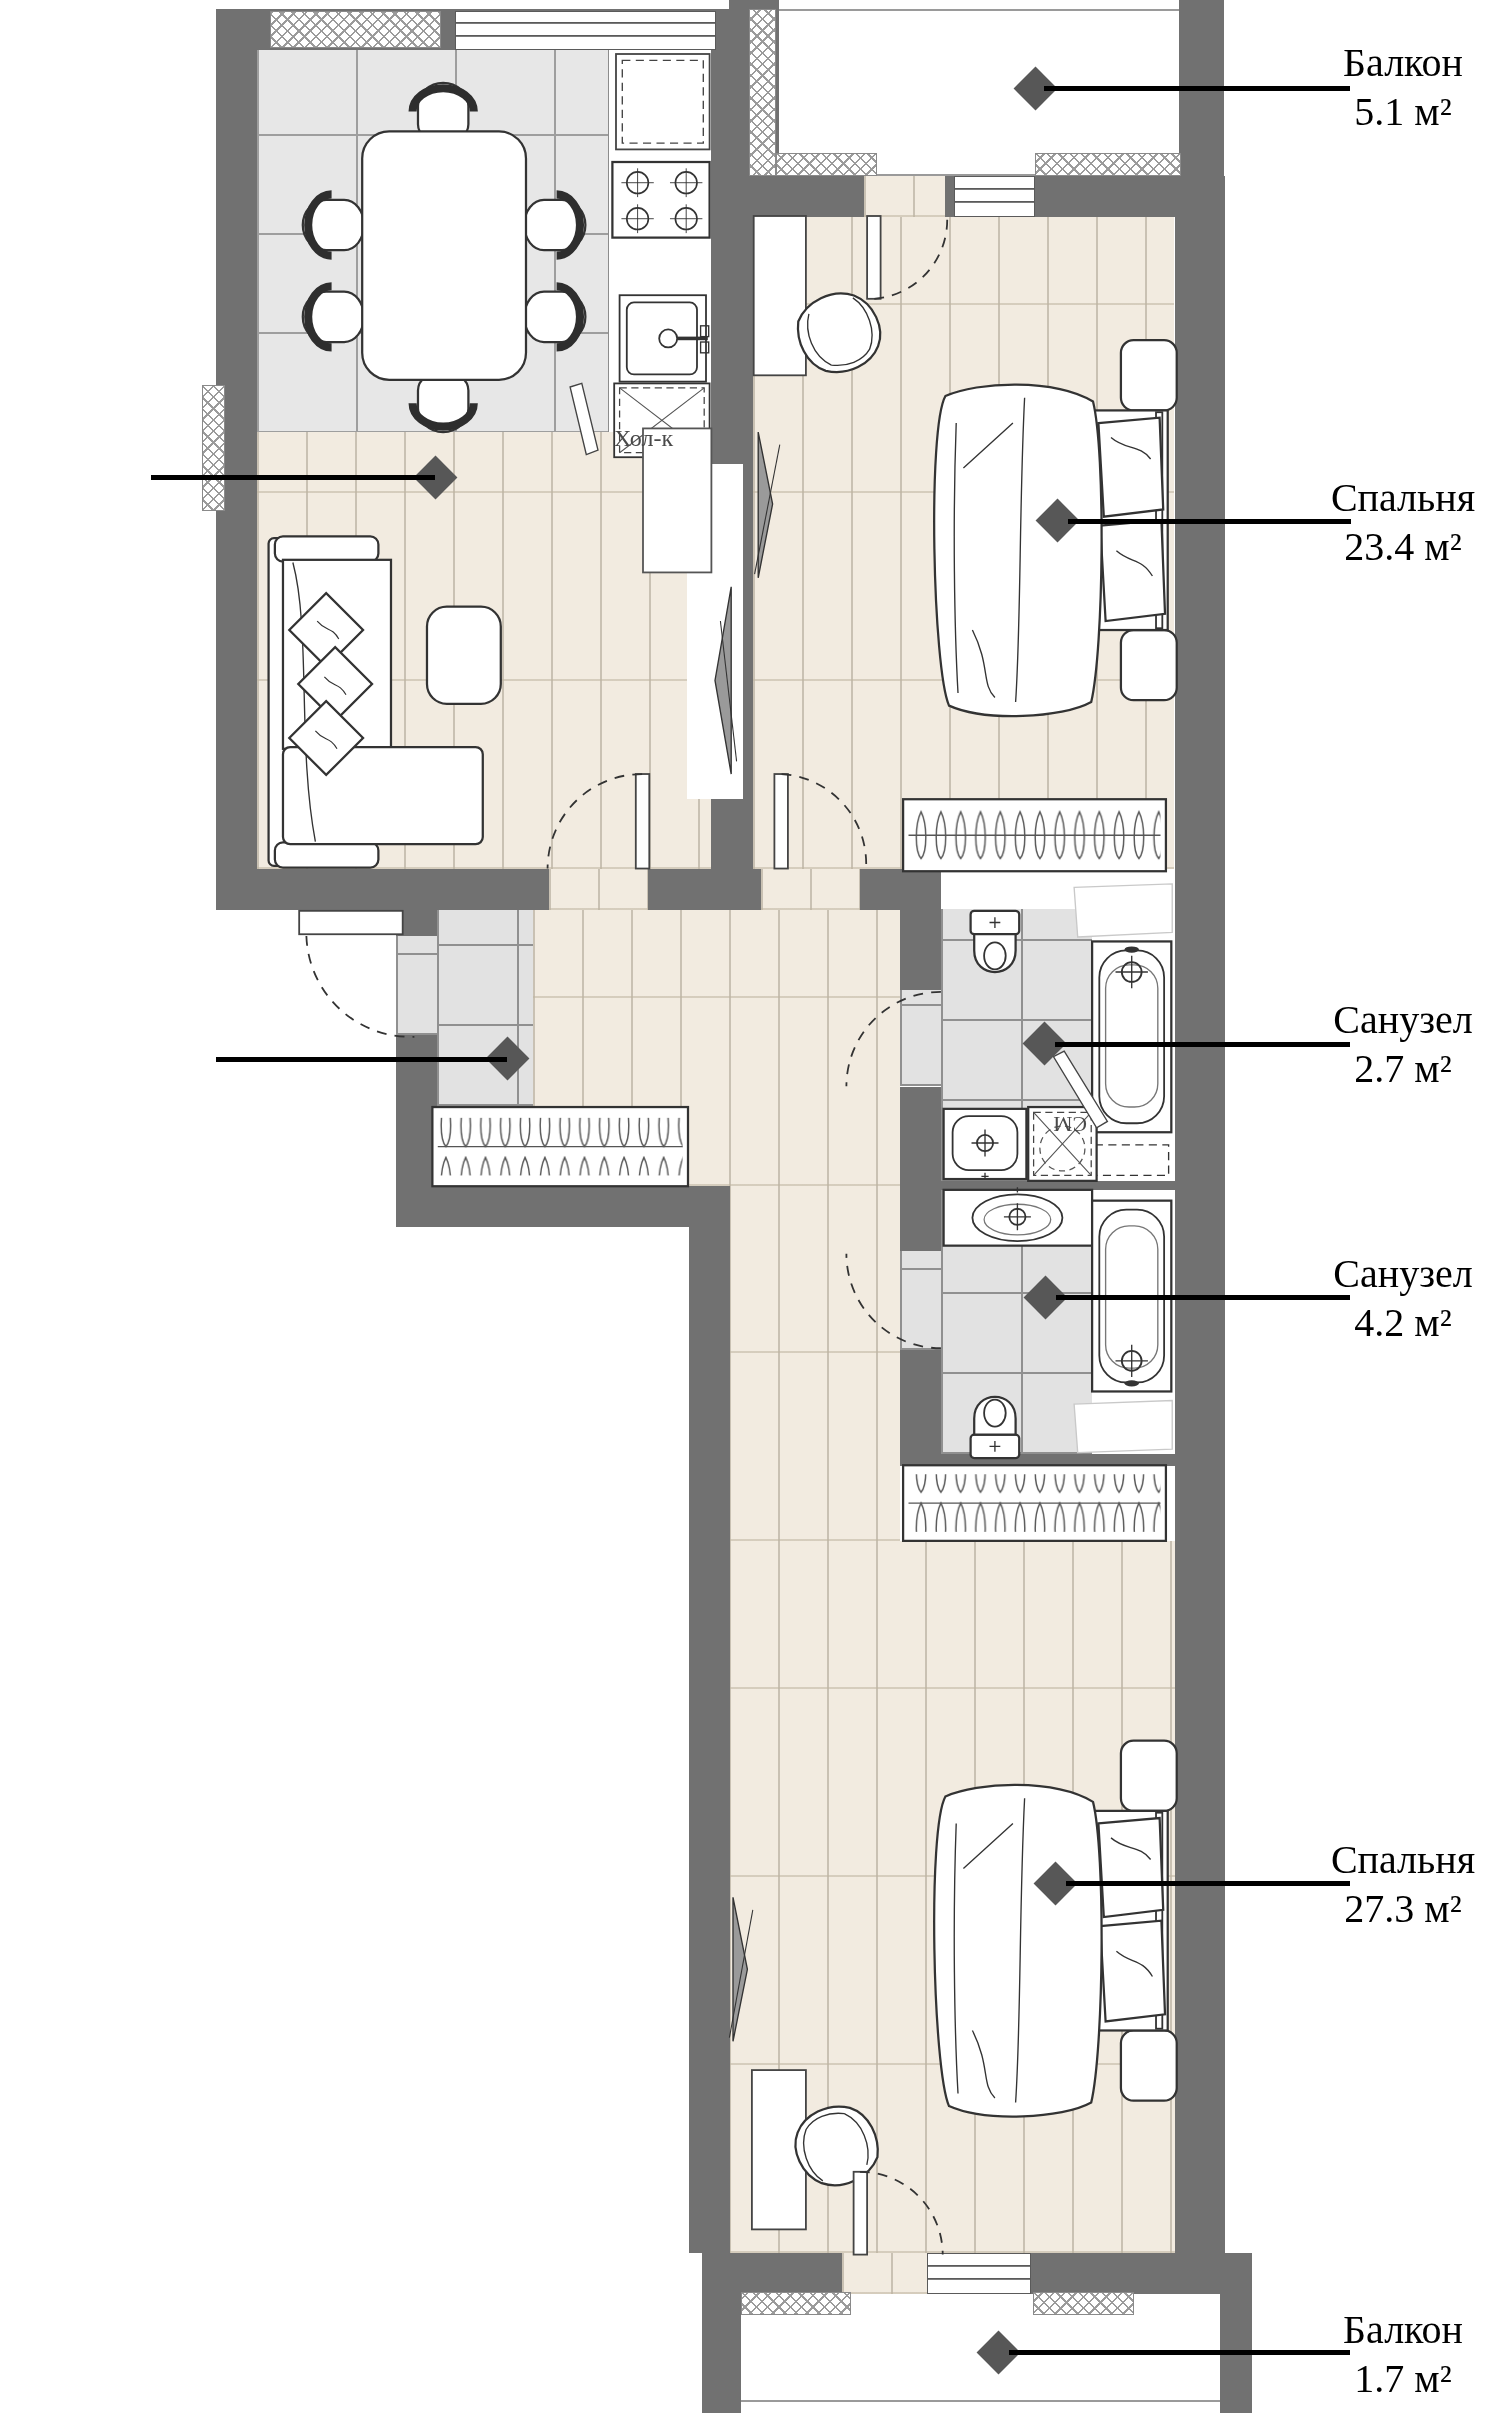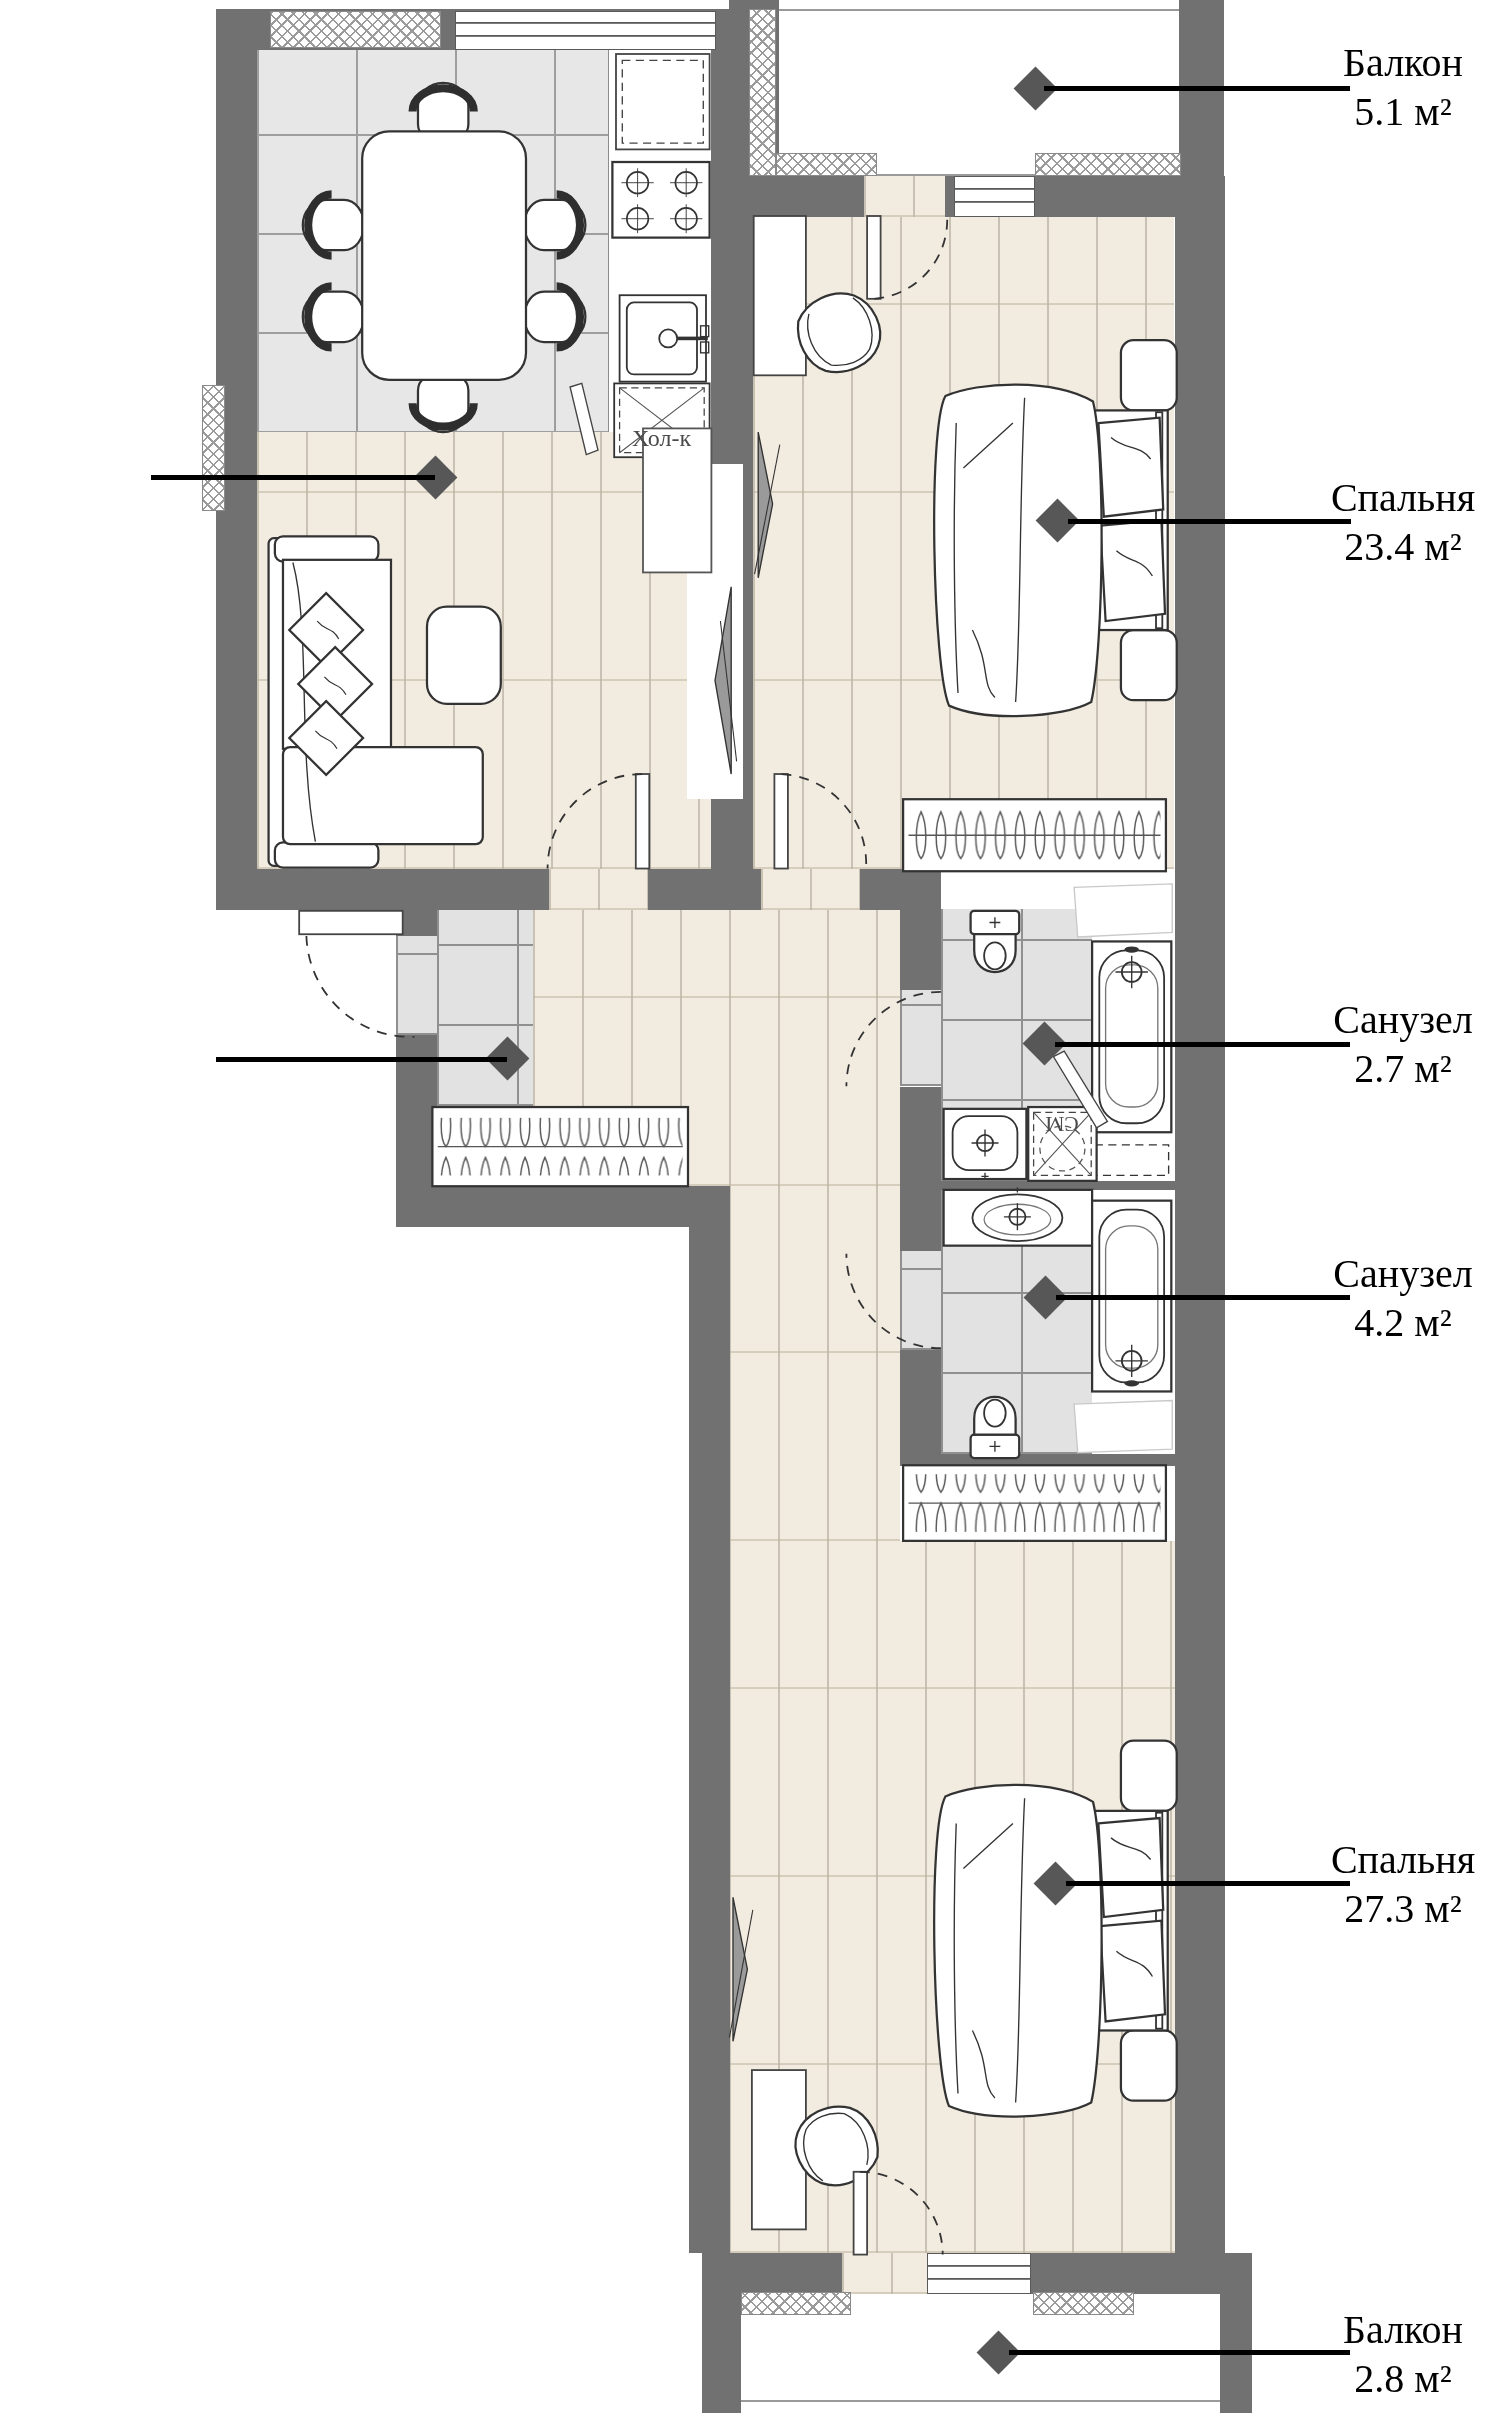--- a/index.html
+++ b/index.html
@@ -23,21 +23,21 @@
     background-image:
       repeating-linear-gradient(45deg,transparent 0 6.3px,#9b9b9b 6.3px 8px),
       repeating-linear-gradient(-45deg,transparent 0 6.3px,#9b9b9b 6.3px 8px);}
   .window{position:absolute;background-color:#fff;border:1.8px solid #5a5a5a;box-sizing:border-box;
     background-image:linear-gradient(#5a5a5a 0 0),linear-gradient(#5a5a5a 0 0);
     background-size:100% 1.8px;background-position:0 30%,0 65%;background-repeat:no-repeat;}
   .white{position:absolute;background:#fff;}
   .leader{position:absolute;background:#000;height:4.5px;}
   .diamond{position:absolute;width:31px;height:31px;background:#575757;transform:rotate(45deg);}
   .rlabel{position:absolute;text-align:center;font-size:40px;line-height:49px;color:#000;white-space:nowrap;}
-  .small-note{position:absolute;text-align:center;color:#4a4a4a;}
+  .small-note{position:absolute;text-align:left;color:#4a4a4a;}
   svg.furn{position:absolute;left:0;top:0;}
 </style>
 </head>
 <body>
 
 <div class="plan">
 
   <div class="tiles-k" style="left:257px;top:50px;width:351px;height:383px;"></div>
   <div class="white" style="left:608px;top:50px;width:104px;height:408px;border-left:1.8px solid #8c8c8c;"></div>
   <div class="wood" style="left:257px;top:432px;width:455px;height:437px;"></div>
@@ -327,20 +327,20 @@
   <div class="leader" style="left:1066px;top:1881px;width:284px;"></div>
   <div class="rlabel" style="left:1296px;top:1835px;width:214px;">
     <div>Спальня</div>
     <div>27.3 м²</div>
   </div>
 
   <div class="diamond" style="left:983px;top:2337px;"></div>
   <div class="leader" style="left:1009px;top:2350px;width:341px;"></div>
   <div class="rlabel" style="left:1296px;top:2305px;width:214px;">
     <div>Балкон</div>
-    <div>2.8 м²</div>
+    <div>1.7 м²</div>
   </div>
 
   <div class="small-note" style="left:614px;top:425px;width:95px;font-size:24px;">Хол-к</div>
   <div class="small-note" style="left:1037px;top:1111px;width:50px;font-size:21.6px;transform:rotate(180deg);">СМ</div>
 
 </div>
 
 
 </body></html>

